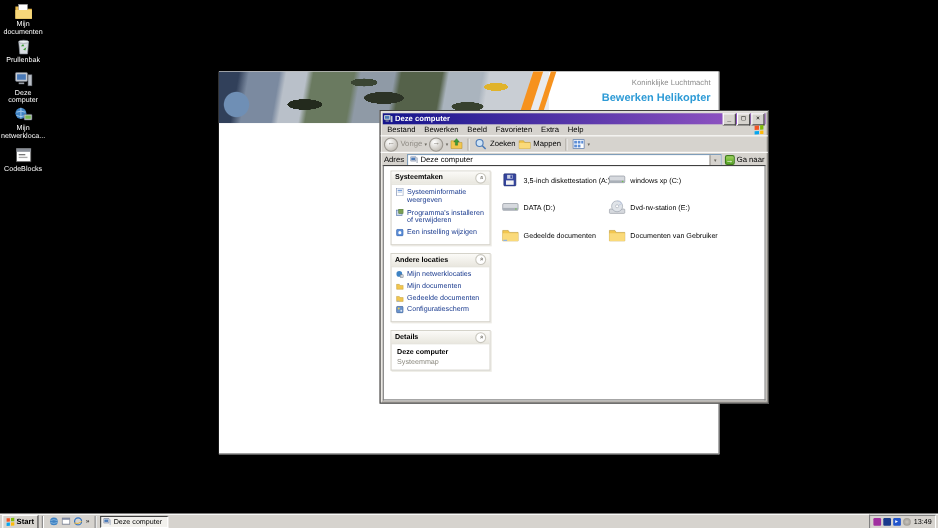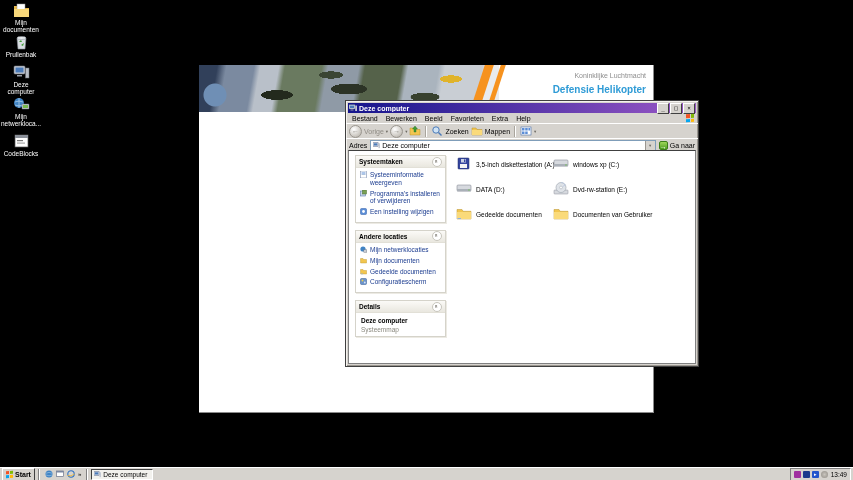--- a/index.html
+++ b/index.html
@@ -157,21 +157,21 @@
   <div class="dlabel">CodeBlocks</div>
 </div>
 
 <div class="page">
   <div class="banner">
     <div class="banner-photo"></div>
     <div class="stripe s1"></div>
     <div class="stripe s2"></div>
     <div class="banner-text">
       <div class="banner-org">Koninklijke Luchtmacht</div>
-      <div class="banner-title" style="color:#2e9bd6;">Defensie Helikopter</div>
+      <div class="banner-title" style="color:#2e9bd6;">Bewerken Helikopter</div>
     </div>
   </div>
 </div>
 
 <div class="win">
   <div class="titlebar" style="background:linear-gradient(90deg,#14148c,#9a58c6);">
     <div class="ticon">
       <svg width="8" height="8" viewBox="0 0 8 8">
           <rect x="0" y="0.5" width="6" height="4.5" rx="0.5" fill="#dfe5ee" stroke="#30406a" stroke-width="0.5"></rect>
           <rect x="1" y="1.5" width="4" height="2.5" fill="#4a7ab8"></rect>

